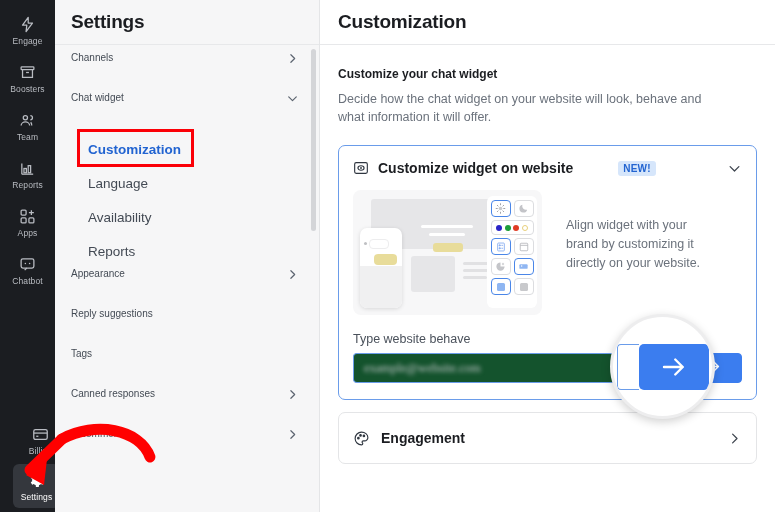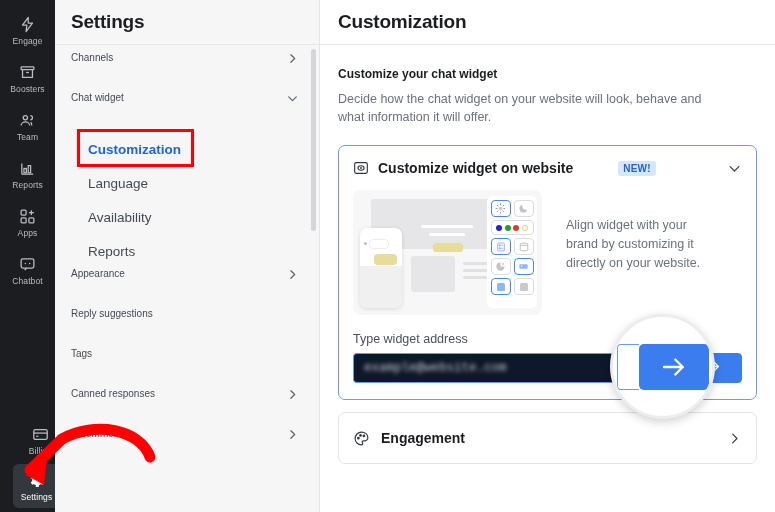--- a/index.html
+++ b/index.html
@@ -128,22 +128,22 @@
   .t-sq.b { background: #8fb6f2; }
 
   #promo-text { font-size: 12.5px; line-height: 19px; color: #6b727c; padding-top: 26px; max-width: 150px; }
 
   
   #addr-wrap { margin-top: 17px; position: relative; }
   #addr-label { font-size: 12.5px; color: #4a515b; margin-bottom: 7px; }
   #addr-row { display: flex; height: 30px; }
   #addr-input {
     flex: 1; border: 1px solid #6a9cea; border-right: none; border-radius: 4px 0 0 4px;
-    padding: 0 10px; font-size: 12.5px; font-family: Liberation Mono, monospace;
-    color: #9aa0a8; background: #0f172a; outline: none;
+    padding: 0 10px; font-size: 12.5px; font-family: Liberation Serif, serif;
+    color: #9aa0a8; background: #14532d; outline: none;
   }
   #addr-input::placeholder { color: #c3c6ca; filter: blur(2.2px); }
   #addr-btn {
     width: 58px; background: #3b7def; border: 1px solid #3b7def; border-radius: 0 4px 4px 0;
     display: flex; align-items: center; justify-content: center; color: #fff; cursor: pointer;
   }
   #lens {
     position: absolute; left: 257px; top: -18px; width: 105px; height: 105px;
     border-radius: 50%; background: #fff; border: 3px solid #ededee;
     box-shadow: 0 3px 10px rgba(0,0,0,.18); overflow: hidden;
@@ -455,21 +455,21 @@
                   <span class="t-sq g"></span>
                 </div>
               </div>
             </div>
           </div>
 
           <div id="promo-text">Align widget with your brand by customizing it directly on your website.</div>
         </div>
 
         <div id="addr-wrap">
-          <div id="addr-label">Type widget address</div>
+          <div id="addr-label">Type website behave</div>
           <div id="addr-row">
             <input id="addr-input" type="text" placeholder="example@website.com" style="">
             <div id="addr-btn">
               <span>
                 <svg width="17" height="17" viewBox="0 0 24 24" fill="none" stroke="currentColor" stroke-width="2" stroke-linecap="round" stroke-linejoin="round">
                     <path d="M4 12h15M13 6l6 6-6 6"></path>
                   </svg>
               </span>
             </div>
           </div>

